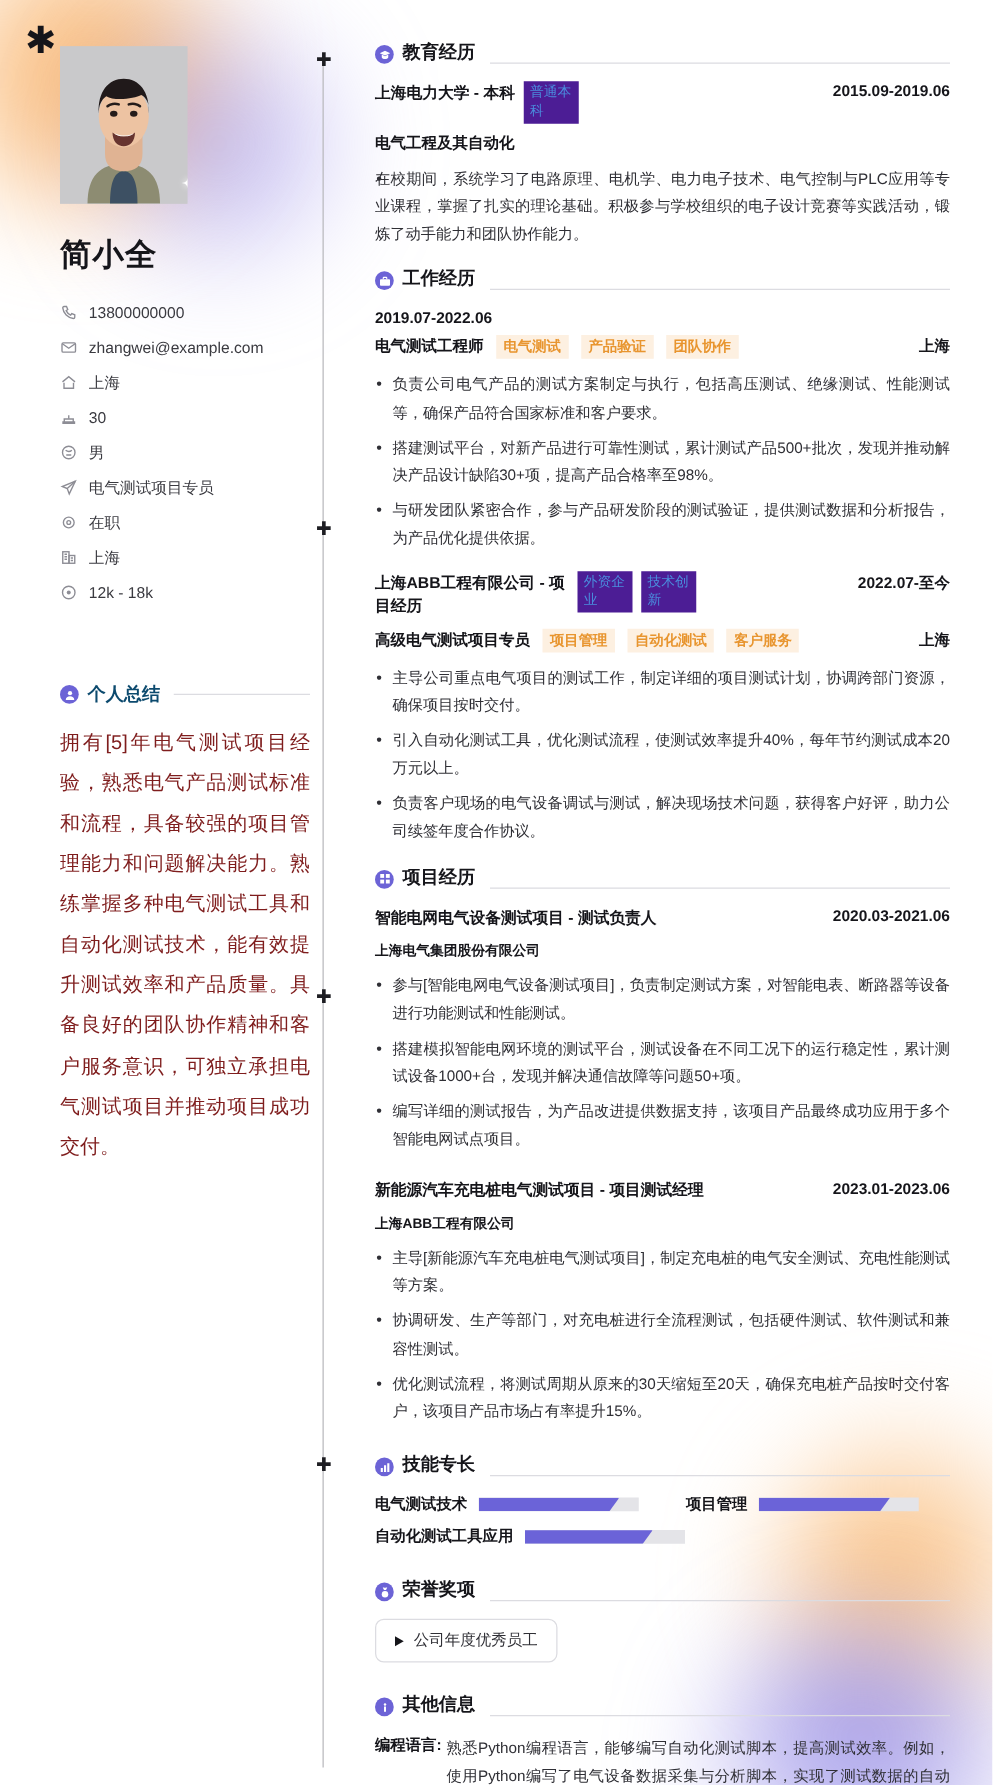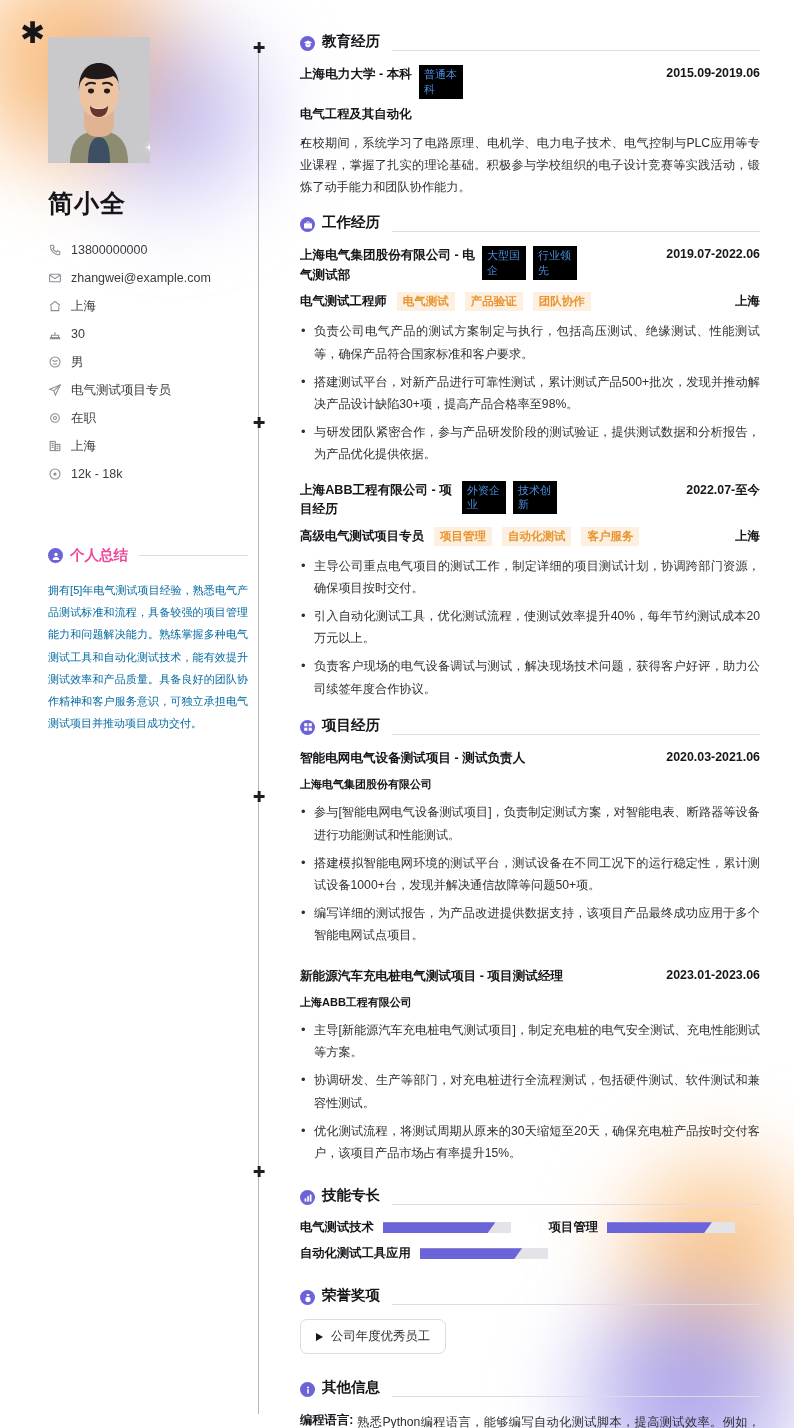--- a/index.html
+++ b/index.html
@@ -45,39 +45,39 @@
   .contact { margin:16px 0 0 22px; }
   .crow { display:flex; align-items:center; gap:9px; height:28px; font-size:12.5px; color:#3a3a40; }
   .crow .ci { width:14px; height:14px; flex:0 0 14px; display:flex; align-items:center; justify-content:center; color:#8d8d95; }
   .crow .ci svg { display:block; }
 
   .side-sec { margin:58px 0 0 22px; width:200px; }
   .side-head { display:flex; align-items:center; gap:7px; }
   .side-head .badge { width:15px; height:15px; border-radius:50%; background:#6c63d6;
     display:flex; align-items:center; justify-content:center; flex:0 0 15px; }
   .side-head .badge svg { display:block; }
-  .side-head .ttl { font-size:14.5px; font-weight:bold; color:#ec4899; }
+  .side-head .ttl { font-size:14.5px; font-weight:bold; color:#0c4a6e; }
   .side-head .rule { flex:1 1 auto; height:1px; background:#dcdce1; margin-left:4px; }
-  .side-body { margin-top:14px; font-size:11px; line-height:2.02; color:#0369a1; text-align:justify; }
+  .side-body { margin-top:14px; font-size:16px; line-height:2.02; color:#7f1d1d; text-align:justify; }
 
   
   .sec { margin-bottom:4px; }
   .sec-head { display:flex; align-items:flex-end; gap:7px; margin-bottom:14px; }
   .sec-head .badge { width:15px; height:15px; border-radius:50%; background:#6c63d6;
     display:flex; align-items:center; justify-content:center; flex:0 0 15px; }
   .sec-head .badge svg { display:block; }
   .sec-head .ttl { font-size:14.5px; font-weight:bold; color:#15151a; white-space:nowrap; }
   .sec-head .rule { flex:1 1 auto; height:1px; background:#dcdce1; margin-left:5px; }
 
   .entry { margin-bottom:15px; }
   .erow { display:flex; align-items:flex-start; justify-content:space-between; gap:8px; }
   .etitle { font-size:12.6px; font-weight:bold; color:#15151a; line-height:1.55; }
   .edate { font-size:12.4px; font-weight:bold; color:#15151a; white-space:nowrap; flex:0 0 auto; padding-top:1px; }
   .title-wrap { display:flex; align-items:flex-start; gap:7px; flex:1 1 auto; min-width:0; }
-  .tag-blue { background:#000000; color:#4a8cdd; font-size:11px; line-height:1.35;
+  .tag-blue { background:#4c1d95; color:#4a8cdd; font-size:11px; line-height:1.35;
     padding:2px 5px; max-width:44px; font-weight:normal; }
   .sub { font-size:12.4px; font-weight:bold; color:#15151a; margin-top:7px;
     display:flex; align-items:center; gap:10px; }
   .sub .loc { margin-left:auto; font-size:12.4px; font-weight:bold; color:#15151a; }
   .tag-orange { background:#fdf0e1; color:#e8952f; font-size:11.5px; font-weight:bold;
     padding:2px 6px; white-space:nowrap; }
   .org { font-size:11px; font-weight:bold; color:#15151a; margin-top:9px; }
 
   ul.bullets { list-style:none; margin:9px 0 0 0; }
   ul.bullets li { position:relative; padding-left:14px; font-size:12.2px; line-height:1.82;
@@ -278,25 +278,20 @@
               <rect x="1" y="3.3" width="8" height="5.2" rx=".7"></rect>
               <path d="M3.6 3.3V2.4c0-.3.2-.5.5-.5h1.8c.3 0 .5.2.5.5v.9" fill="none" stroke="#fff" stroke-width=".9"></path>
             </svg>
         </span>
         <span class="ttl">工作经历</span>
         <span class="rule"></span>
       </div>
 
       <div class="entry">
         <div class="erow">
-          <div class="title-wrap">
-            <span class="etitle" style="max-width:175px;">上海电气集团股份有限公司 - 电气测试部</span>
-            <span class="tag-blue">大型国企</span>
-            <span class="tag-blue">行业领先</span>
-          </div>
           <span class="edate">2019.07-2022.06</span>
         </div>
         <div class="sub">
           <span>电气测试工程师</span>
           <span class="tag-orange">电气测试</span>
           <span class="tag-orange">产品验证</span>
           <span class="tag-orange">团队协作</span>
           <span class="loc">上海</span>
         </div>
         <ul class="bullets">

